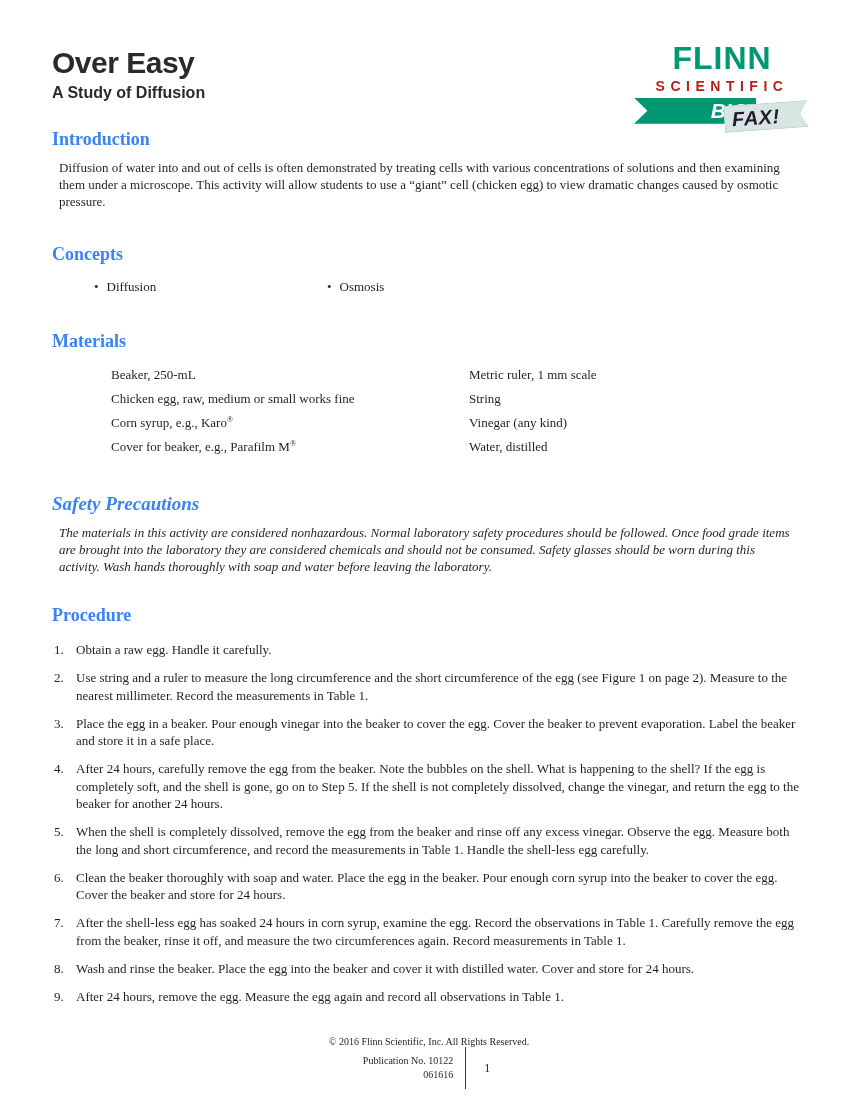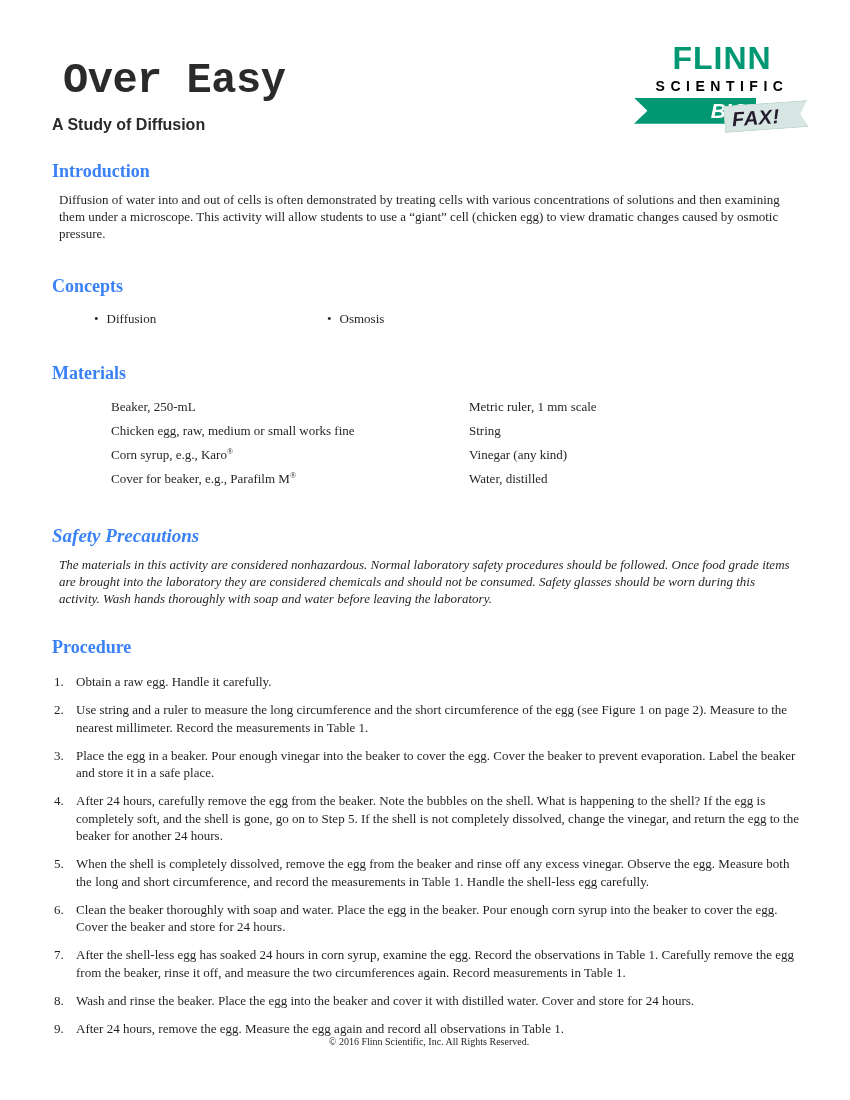--- a/index.html
+++ b/index.html
@@ -8,24 +8,24 @@
     width:850px;height:1100px;
     background:#ffffff;
     font-family:"Liberation Serif", serif;
     color:#231f20;
     overflow:hidden;
     box-sizing:border-box;
     padding:46px 50px 0 52px;
   }
   
   .hdr-left h1{
-    margin:11px;
-    font-family:Liberation Mono, monospace;
+    margin:0;
+    font-family:Liberation Sans, sans-serif;
     font-weight:600;
-    font-size:42px;
+    font-size:30px;
     letter-spacing:-0.5px;
     color:#2a2a2a;
   }
   .subtitle{
     font-family:"Liberation Sans", sans-serif;
     font-weight:600;
     font-size:16px;
     margin-top:4px;
     color:#2a2a2a;
   }
@@ -42,21 +42,21 @@
     line-height:0.9;
     letter-spacing:1px;
     color:#009872;
   }
   .logo-sci{
     font-family:"Liberation Sans", sans-serif;
     font-weight:bold;
     font-size:14px;
     letter-spacing:5.5px;
     margin-top:5px;
-    color:#000000;
+    color:#b91c1c;
   }
   .ribbon{
     position:relative;
     height:34px;
     margin-top:4px;
   }
   .ribbon-green{
     position:absolute;
     left:2px;top:0;
     width:122px;height:26px;
@@ -234,15 +234,23 @@
       <li>When the shell is completely dissolved, remove the egg from the beaker and rinse off any excess vinegar. Observe the egg. Measure both the long and short circumference, and record the measurements in Table 1. Handle the shell-less egg carefully.</li>
       <li>Clean the beaker thoroughly with soap and water. Place the egg in the beaker. Pour enough corn syrup into the beaker to cover the egg. Cover the beaker and store for 24 hours.</li>
       <li>After the shell-less egg has soaked 24 hours in corn syrup, examine the egg. Record the observations in Table 1. Carefully remove the egg from the beaker, rinse it off, and measure the two circumferences again. Record measurements in Table 1.</li>
       <li>Wash and rinse the beaker. Place the egg into the beaker and cover it with distilled water. Cover and store for 24 hours.</li>
       <li>After 24 hours, remove the egg. Measure the egg again and record all observations in Table 1.</li>
     </ol>
   </div>
 
   <div class="ftr">
     <div class="ftr-left">© 2016 Flinn Scientific, Inc. All Rights Reserved.</div>
+    <div class="ftr-right">
+      <div class="pub">
+        <div>Publication No. 10122</div>
+        <div>061616</div>
+      </div>
+      <div class="vline"></div>
+      <div class="pagenum">1</div>
+    </div>
   </div>
 
 </div>
 
 </body></html>

